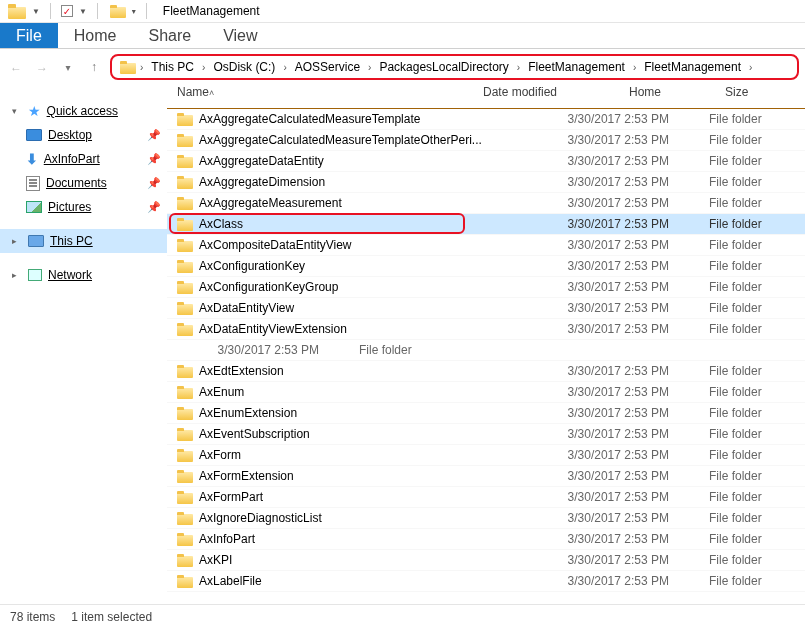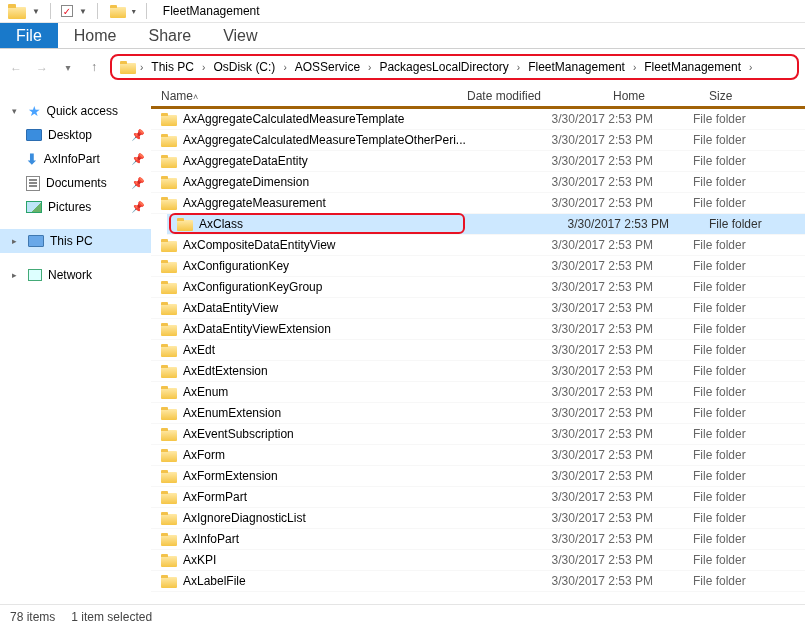--- a/index.html
+++ b/index.html
@@ -25,41 +25,41 @@
   .addressbar .crumb { display: flex; align-items: center; padding: 0 6px; white-space: nowrap; font-size: 12px; color: #000; }
   .addressbar .chev { color: #555; padding: 0 2px; font-size: 10px; }
 
   
   .bodysplit { display: flex; height: calc(100% - 23px - 26px - 36px - 24px); }
 
   
   .navpane { width: 173px; padding: 4px 0; }
   .navitem { display: flex; align-items: center; gap: 6px; height: 24px; padding: 0 6px 0 12px; font-size: 12px; }
   .navitem .expander { width: 10px; color: #666; font-size: 9px; }
-  .navitem .lbl { flex: 1; }
+  .navitem .lbl { flex: 1; text-decoration: underline; }
   .navitem .pin { color: #7a7a7a; font-size: 11px; }
   .navitem.sub { padding-left: 26px; }
   .navitem.sel { background: #cde8ff; }
   .navgap { height: 10px; }
 
   
   .filelist { flex: 1; display: flex; flex-direction: column; }
-  .cols { display: flex; align-items: center; height: 24px; border-bottom: 3px solid #a16207; padding-left: 6px; color: #404040; }
+  .cols { display: flex; align-items: flex-start; height: 24px; border-bottom: 1px solid #a16207; padding-left: 6px; color: #404040; }
   .cols .c-name { width: 310px; padding-left: 4px; }
   .cols .c-date { width: 146px; }
   .cols .c-type { width: 96px; }
   .cols .c-size { width: 60px; }
   .sorticon { color: #666; font-size: 9px; margin-left: auto; margin-right: 170px; }
 
   .rows { flex: 1; overflow: hidden; }
   .row { display: flex; align-items: center; height: 21px; padding-left: 6px; position: relative; border-bottom: 1px solid #f7f7f7; gap: 40px; }
   .row .c-name { width: 310px; display: flex; align-items: center; gap: 6px; padding-left: 4px; }
   .row .c-date { width: 146px; color: #666; text-align: right; }
   .row .c-type { width: 96px; color: #666; }
-  .row.sel { background: #cde8ff; margin-left: 16px; }
+  .row.sel { background: #cde8ff; }
   .row.sel .c-date, .row.sel .c-type { color: #333; }
   .sel-ring { position: absolute; left: 2px; top: -1px; width: 296px; height: 21px; border: 2px solid #e81123; border-radius: 6px; pointer-events: none; }
 
   
   .statusbar { position: absolute; bottom: 0; left: 0; right: 0; height: 24px; border-top: 1px solid #e5e5e5; display: flex; align-items: center; padding: 0 10px; gap: 16px; font-size: 12px; color: #444; background: #fff; }
 
   
   .ico-folder { width: 16px; height: 13px; display: inline-block; position: relative; }
   .ico-folder::before { content: ""; position: absolute; left: 0; top: 2px; width: 16px; height: 11px; background: linear-gradient(#ffe9a6, #f5c546); border-radius: 1px; }
   .ico-folder::after { content: ""; position: absolute; left: 0; top: 0; width: 7px; height: 3px; background: #f3c24a; border-radius: 1px 1px 0 0; }
@@ -264,24 +264,20 @@
         </div>
         <div class="row">
           <div class="c-name">
             <span class="ico-folder"></span>
             <span>AxDataEntityViewExtension</span>
           </div>
           <div class="c-date">3/30/2017 2:53 PM</div>
           <div class="c-type">File folder</div>
         </div>
         <div class="row">
-          <div class="c-name">
-            <span class="ico-folder"></span>
-            <span>AxEdt</span>
-          </div>
           <div class="c-date">3/30/2017 2:53 PM</div>
           <div class="c-type">File folder</div>
         </div>
         <div class="row">
           <div class="c-name">
             <span class="ico-folder"></span>
             <span>AxEdtExtension</span>
           </div>
           <div class="c-date">3/30/2017 2:53 PM</div>
           <div class="c-type">File folder</div>

